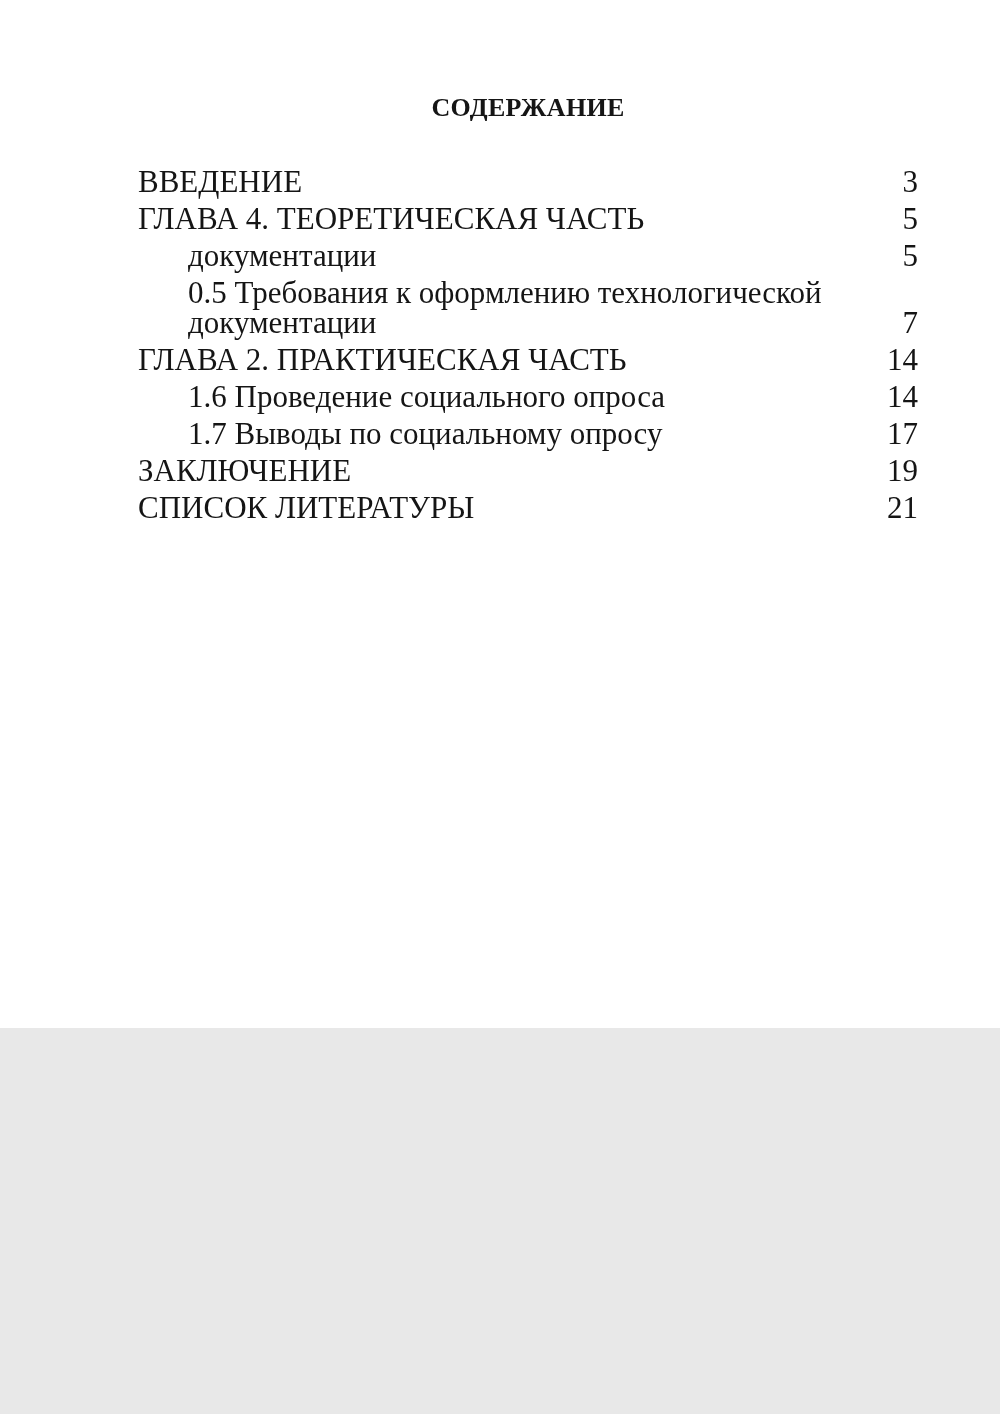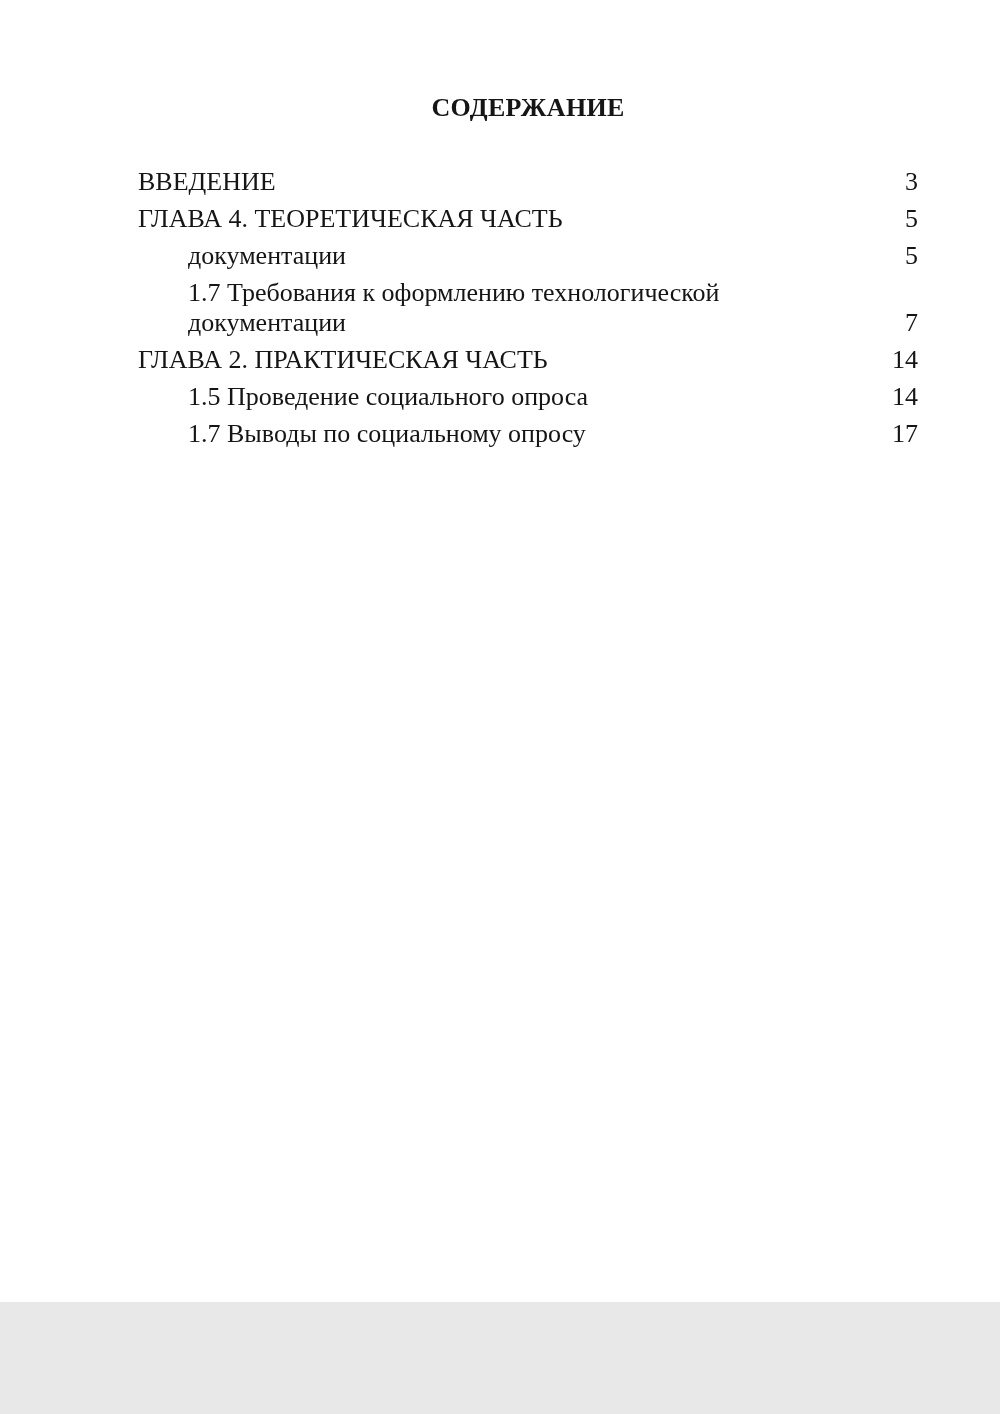--- a/index.html
+++ b/index.html
@@ -1,20 +1,20 @@
 <!DOCTYPE html>
 <html><head>
 <meta charset="utf-8">
 <style>
   * { margin: 0; padding: 0; box-sizing: border-box; }
   html, body { background: #e8e8e8; }
   .page {
     position: relative;
     width: 1000px;
-    height: 1302px;
+    height: 1028px;
     margin: 0 auto;
     background: var(--page-bg, #ffffff);
     color: var(--text-color, #151515);
     font-family: "Liberation Serif", "DejaVu Serif", serif;
     overflow: hidden;
   }
   .content {
     position: absolute;
     left: 138px;
     top: 0;
@@ -29,21 +29,21 @@
     letter-spacing: 0.3px;
   }
   .toc {
     margin-top: 46px;
   }
   .toc-row {
     display: flex;
     justify-content: space-between;
     align-items: flex-end;
     margin-bottom: 7px;
-    font-size: 26px;
+    font-size: 31px;
     line-height: 30px;
   }
   .toc-row .toc-label { flex: 1 1 auto; }
   .toc-row.level-1 .toc-label { padding-left: 50px; }
   .toc-line { white-space: nowrap; }
   .toc-page {
     flex: 0 0 auto;
     margin-left: 20px;
     text-align: right;
   }
@@ -78,39 +78,51 @@
           <div class="toc-page">5</div>
         </div>
         <div class="toc-row level-1">
           <div class="toc-label">
             <div class="toc-line">документации</div>
           </div>
           <div class="toc-page">5</div>
         </div>
         <div class="toc-row level-1">
           <div class="toc-label">
-            <div class="toc-line">1.7 Требования к оформлению технологической</div>
+            <div class="toc-line">0.5 Требования к оформлению технологической</div>
             <div class="toc-line">документации</div>
           </div>
           <div class="toc-page">7</div>
         </div>
         <div class="toc-row">
           <div class="toc-label">
             <div class="toc-line">ГЛАВА 2. ПРАКТИЧЕСКАЯ ЧАСТЬ</div>
           </div>
           <div class="toc-page">14</div>
         </div>
         <div class="toc-row level-1">
           <div class="toc-label">
-            <div class="toc-line">1.5 Проведение социального опроса</div>
+            <div class="toc-line">1.6 Проведение социального опроса</div>
           </div>
           <div class="toc-page">14</div>
         </div>
         <div class="toc-row level-1">
           <div class="toc-label">
             <div class="toc-line">1.7 Выводы по социальному опросу</div>
           </div>
           <div class="toc-page">17</div>
         </div>
+        <div class="toc-row">
+          <div class="toc-label">
+            <div class="toc-line">ЗАКЛЮЧЕНИЕ</div>
+          </div>
+          <div class="toc-page">19</div>
+        </div>
+        <div class="toc-row">
+          <div class="toc-label">
+            <div class="toc-line">СПИСОК ЛИТЕРАТУРЫ</div>
+          </div>
+          <div class="toc-page">21</div>
+        </div>
       </div>
   </div>
   <div class="footer-pagenum">2</div>
 </div>
 
 </body></html>

